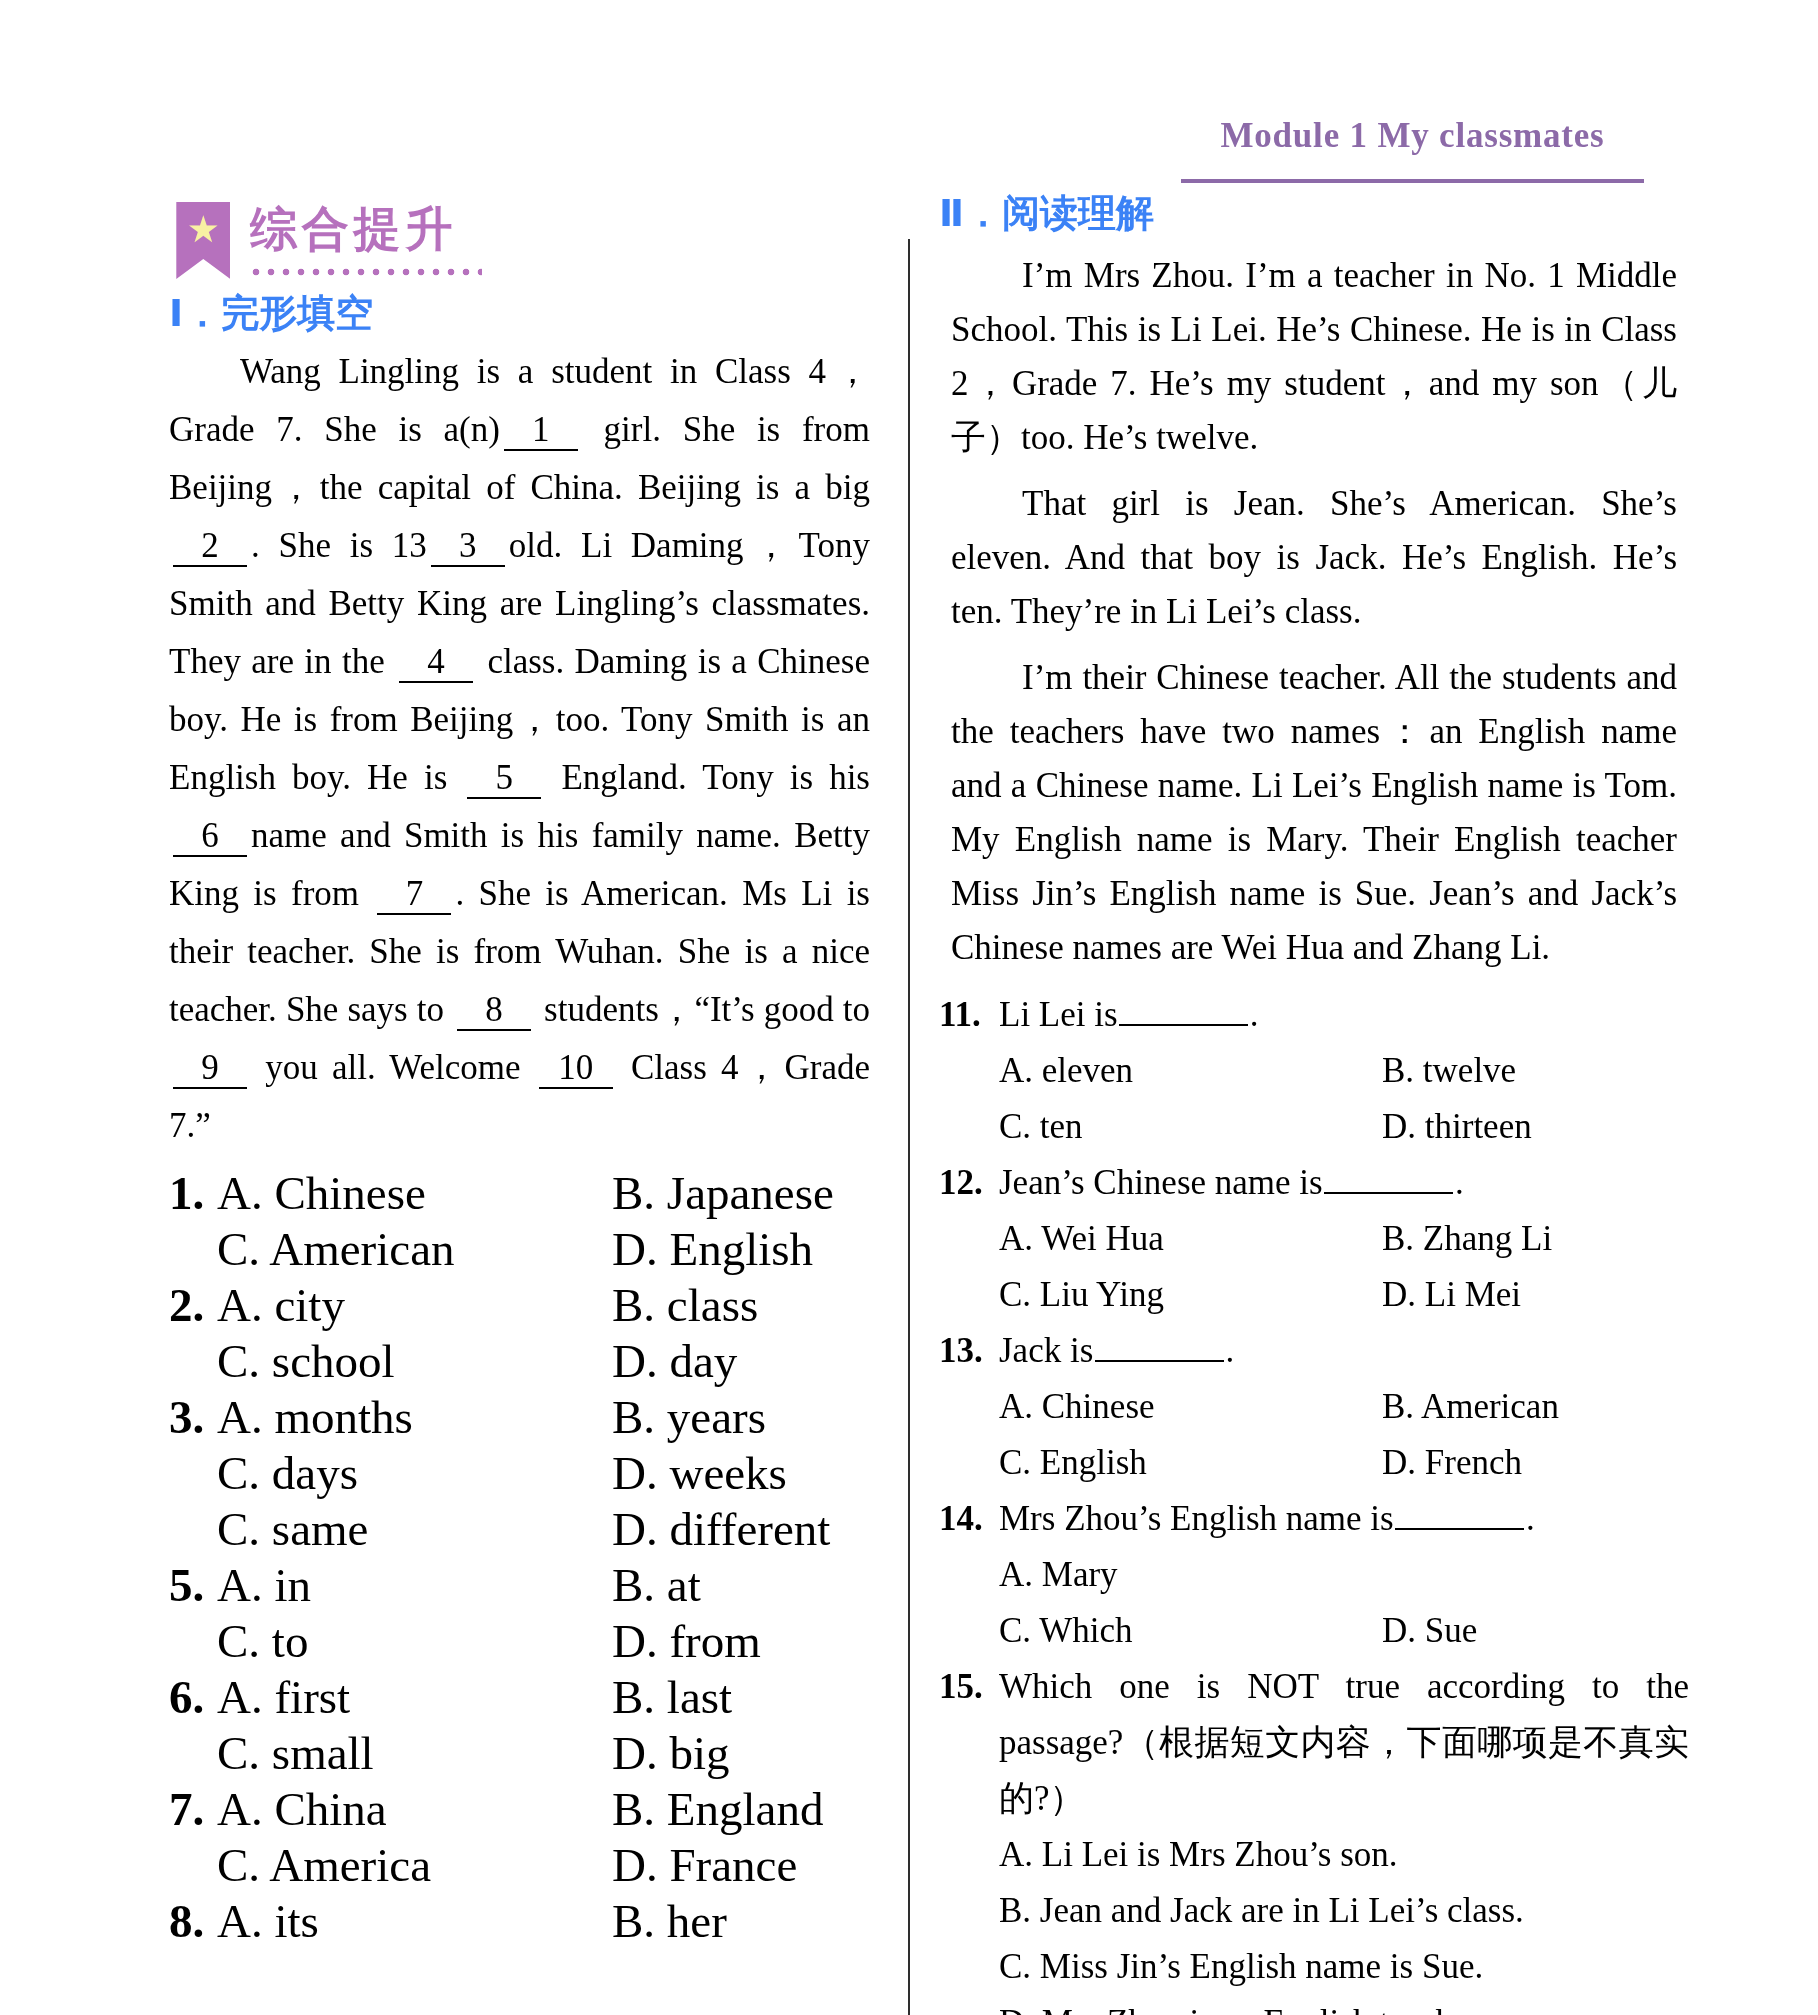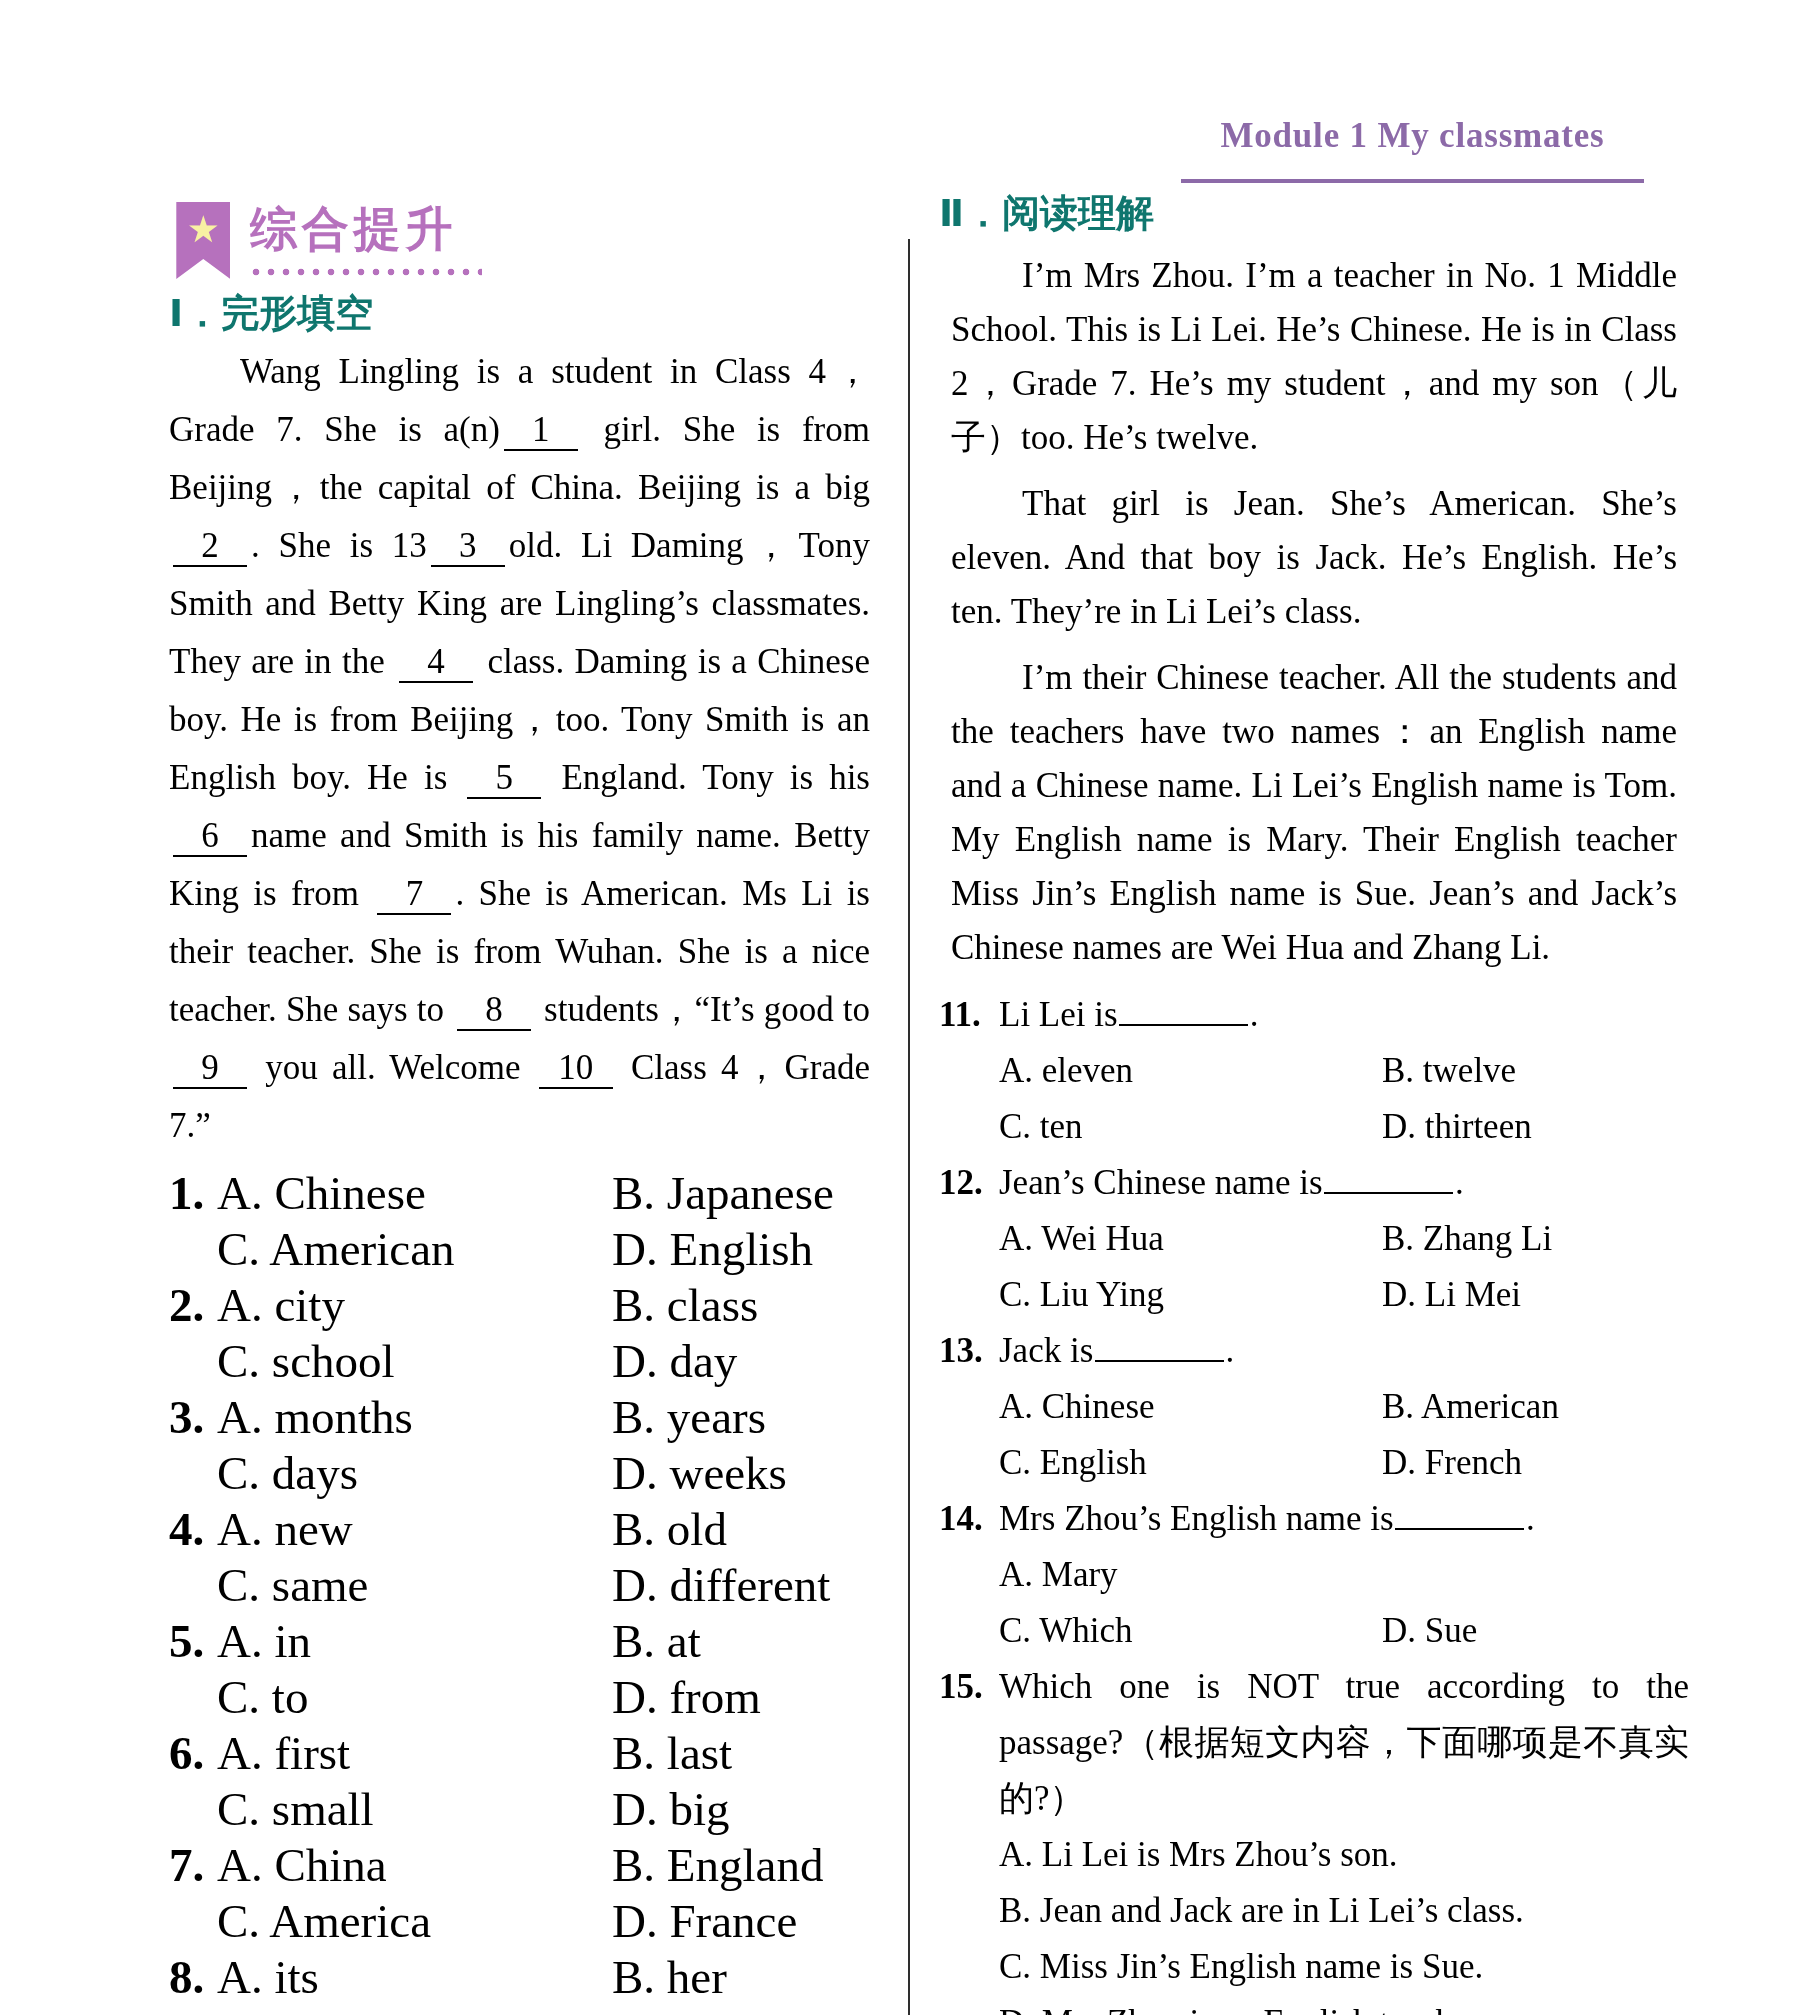--- a/index.html
+++ b/index.html
@@ -28,21 +28,21 @@
     font-size:37px;line-height:48px;color:var(--star,#f8f1a3);
     font-family:"DejaVu Sans",sans-serif;}
   .badge-label{position:absolute;left:81px;top:2.4px;
     font-family:"Liberation Sans","DejaVu Sans",sans-serif;font-weight:bold;
     font-size:47px;line-height:49px;letter-spacing:4.8px;color:var(--badge,#b671bd);}
   .badge-dots{position:absolute;left:83px;top:66px;width:230px;height:8px;
     background-image:radial-gradient(circle at 4px 4px,var(--badge,#b671bd) 3.2px,transparent 3.6px);
     background-size:15px 8px;background-repeat:repeat-x;}
 
   .sec-heading{font-family:"Liberation Sans","DejaVu Sans",sans-serif;font-weight:bold;
-    font-size:38px;line-height:48px;margin:0;color:#0f766e;}
+    font-size:38px;line-height:48px;margin:0;color:#3b82f6;}
 
   .cloze-passage{margin-top:5.6px;font-size:35px;line-height:58px;
     text-align:justify;text-indent:71px;}
   .blank{display:inline-block;border-bottom:2.4px solid #000;text-align:center;
     line-height:1;padding:0 4px 2.4px;margin:0 4px;min-width:66px;text-indent:0;}
   .stem-blank{min-width:121px;margin:0 1.6px;}
 
   .cloze-options{margin-top:10.5px;}
   .opt-row{display:grid;grid-template-columns:443px 1fr;font-size:47px;line-height:56px;}
   .opt-c-indent{padding-left:48px;}
@@ -99,24 +99,20 @@
         </div>
         <div class="opt-row">
           <div><span class="q-num">3.</span><span>A. months</span></div>
           <div>B. years</div>
         </div>
         <div class="opt-row">
           <div class="opt-c-indent">C. days</div>
           <div>D. weeks</div>
         </div>
         <div class="opt-row">
-          <div><span class="q-num">4.</span><span>A. new</span></div>
-          <div>B. old</div>
-        </div>
-        <div class="opt-row">
           <div class="opt-c-indent">C. same</div>
           <div>D. different</div>
         </div>
         <div class="opt-row">
           <div><span class="q-num">5.</span><span>A. in</span></div>
           <div>B. at</div>
         </div>
         <div class="opt-row">
           <div class="opt-c-indent">C. to</div>
           <div>D. from</div>

